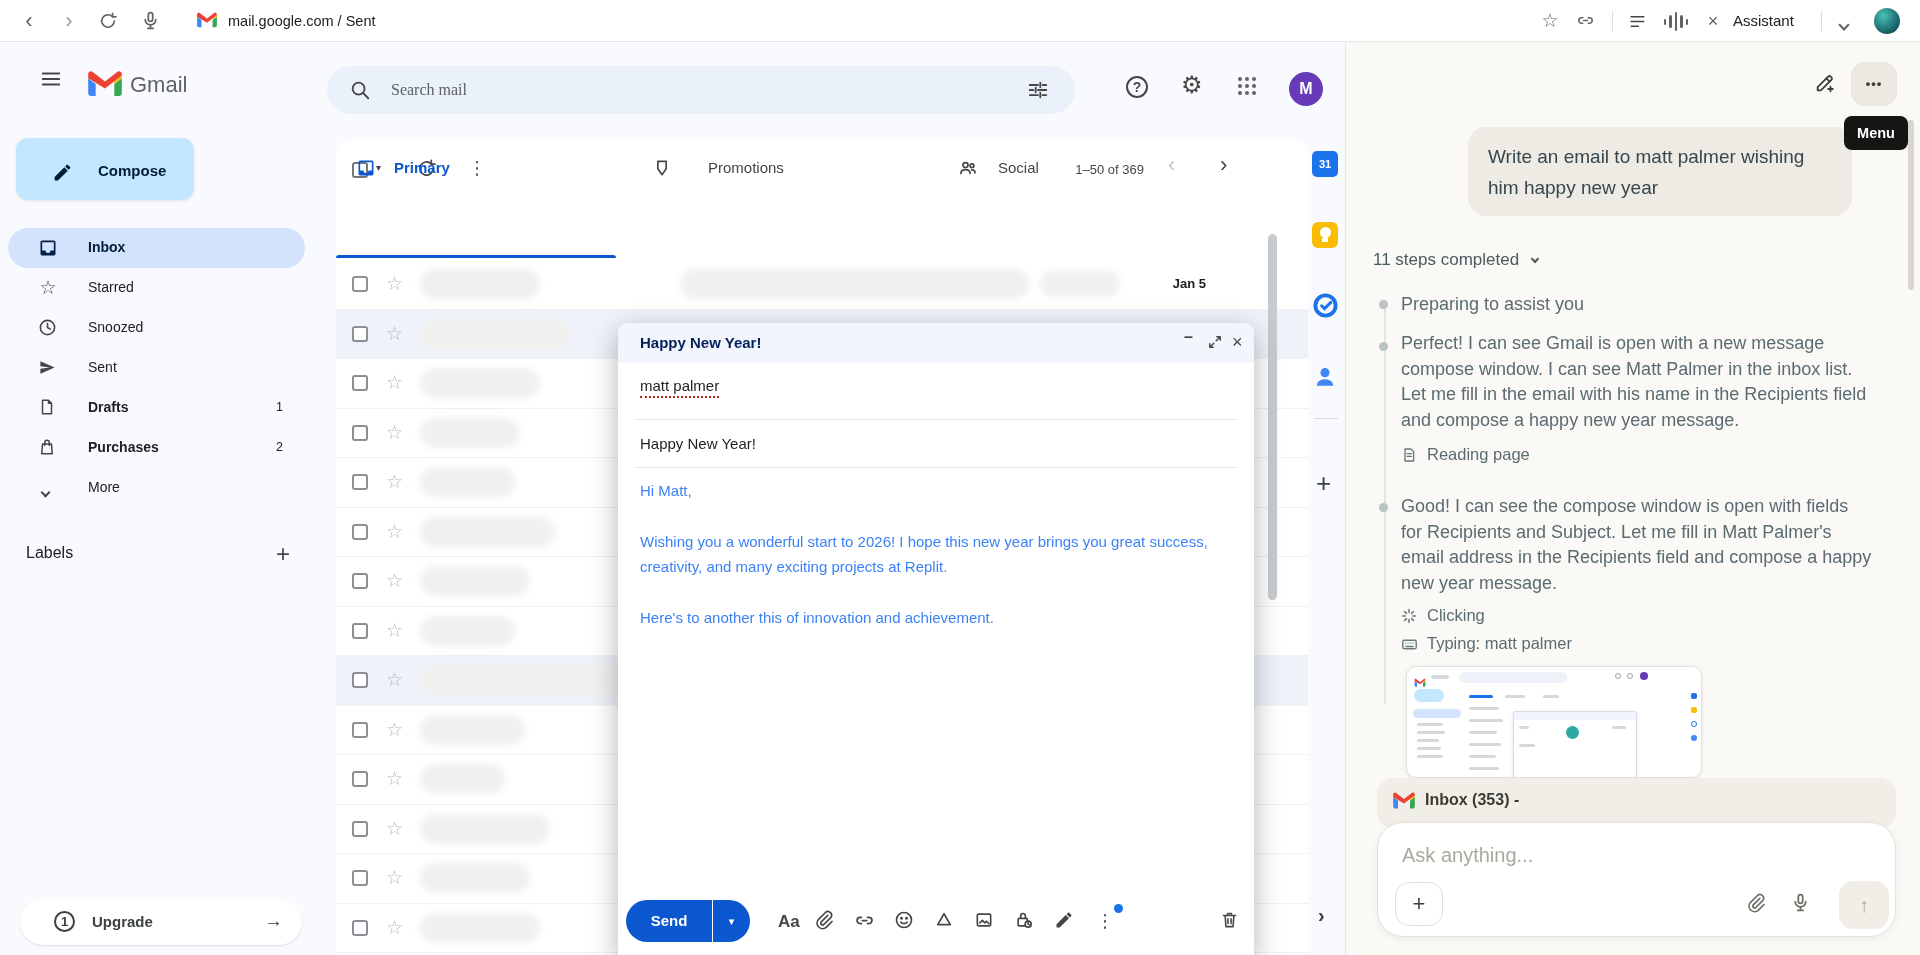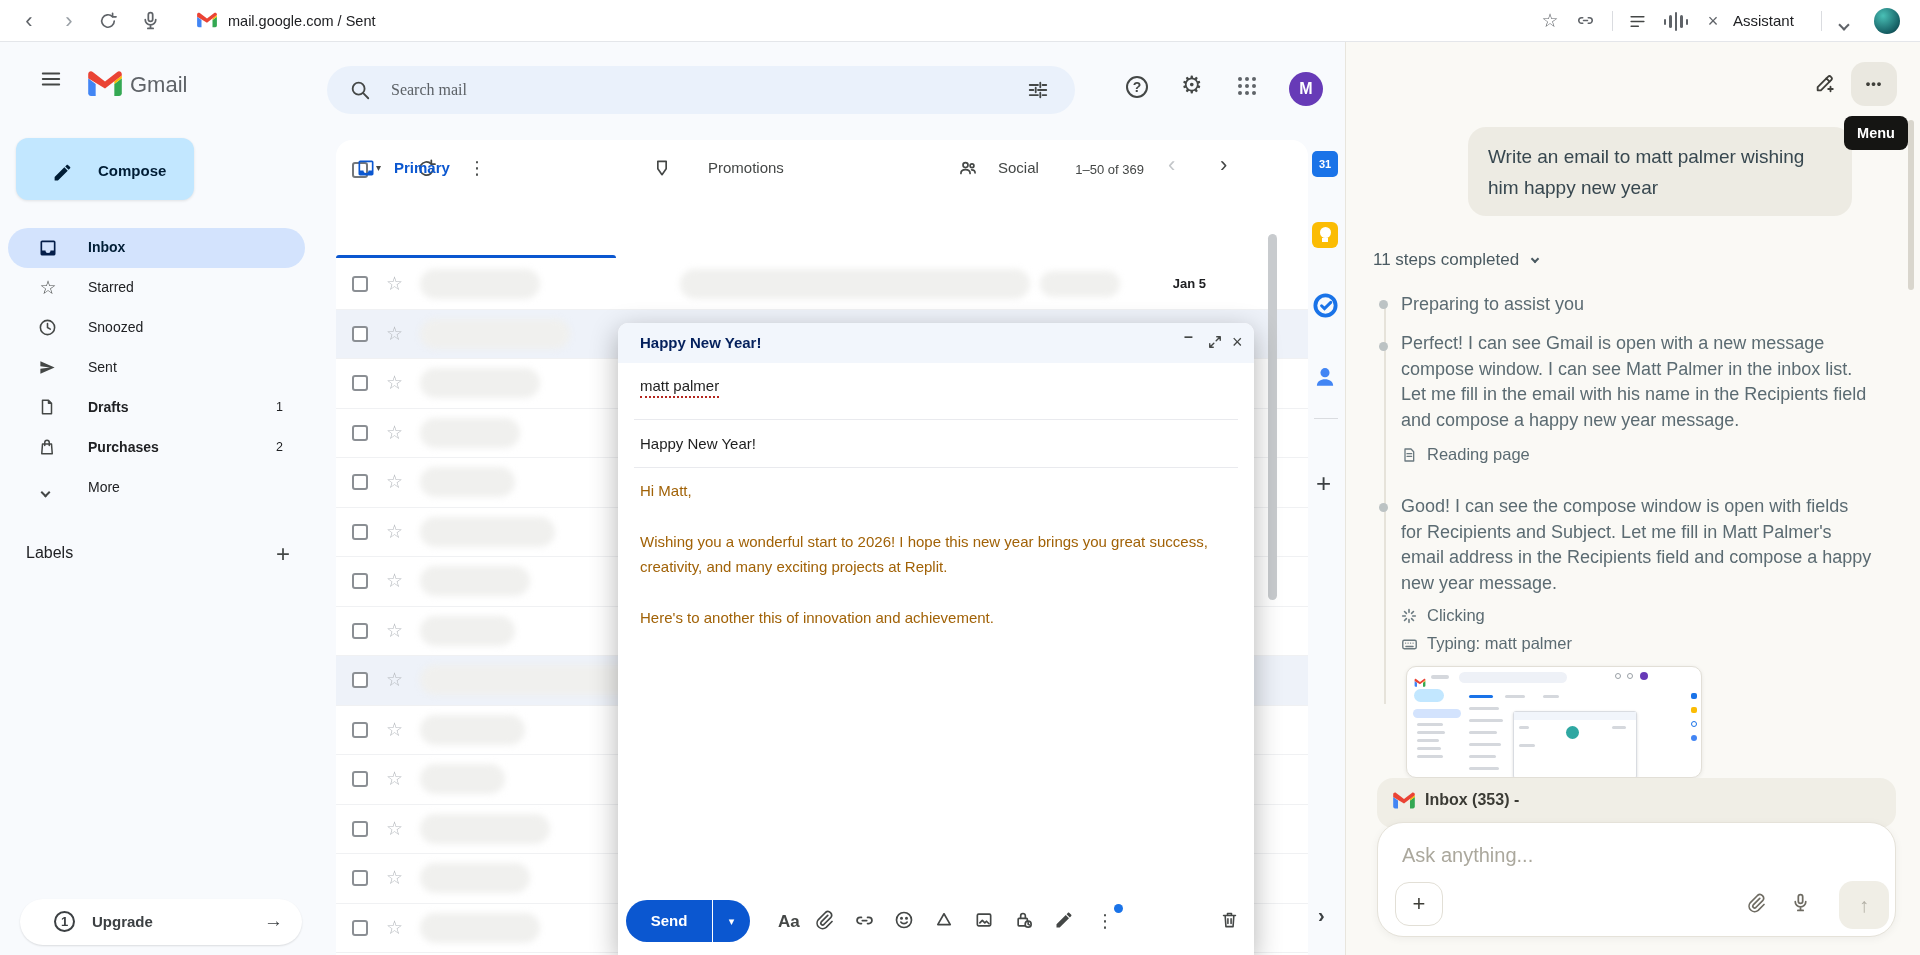--- a/index.html
+++ b/index.html
@@ -56,21 +56,21 @@
   
   .strip-ic{position:absolute;left:1312px;width:28px;height:28px;cursor:pointer}
 
   
   .compose-win{position:absolute;left:618px;top:281px;width:636px;height:632px;background:#fff;border-radius:10px 10px 0 0;box-shadow:0 8px 28px rgba(0,0,0,.3);z-index:5}
   .cw-head{position:absolute;left:0;top:0;width:636px;height:40px;background:#f2f6fc;border-radius:10px 10px 0 0}
   .cw-title{position:absolute;left:22px;top:11px;font-size:15px;font-weight:700;color:#04205c}
   .cw-ic{position:absolute;top:9px;color:#444746;font-size:16px;cursor:pointer}
   .cw-div{position:absolute;left:16px;width:604px;height:1px;background:#e9eaee}
   .cw-field{position:absolute;left:22px;font-size:15px;color:#1f1f1f}
-  .cbody{position:absolute;left:22px;top:155px;width:592px;font-size:15px;color:#a16207;line-height:25px}
+  .cbody{position:absolute;left:22px;top:155px;width:592px;font-size:15px;color:#3b82f6;line-height:25px}
   .cbody p{margin:0 0 26px 0}
   .send-main{position:absolute;left:8px;top:0;width:86px;height:42px;background:#0b57d0;border-radius:21px 0 0 21px;color:#fff;font-size:15px;font-weight:700;text-align:center;line-height:42px;cursor:pointer}
   .send-caret{position:absolute;left:95px;top:0;width:37px;height:42px;background:#0b57d0;border-radius:0 21px 21px 0;color:#fff;text-align:center;line-height:42px;font-size:11px;cursor:pointer}
   .ct-ic{position:absolute;top:10px;width:22px;height:22px;color:#444746;cursor:pointer}
 
   
   .assistant{position:absolute;left:1345px;top:42px;width:575px;height:913px;background:#faf9f5;border-left:1px solid #e8e5dd}
   .a-menu-btn{position:absolute;left:505px;top:20px;width:46px;height:44px;background:#eae8e0;border-radius:14px;text-align:center;line-height:44px;color:#3f3f3a;font-size:13px;letter-spacing:1px;font-weight:700;cursor:pointer}
   .tooltip{position:absolute;left:498px;top:74px;width:64px;height:34px;background:#151513;border-radius:8px;color:#fff;font-size:14.5px;font-weight:700;text-align:center;line-height:34px;z-index:12}
   .bubble{position:absolute;left:122px;top:85px;width:384px;height:89px;background:#edebe3;border-radius:18px;padding:14px 20px;font-size:19px;line-height:31px;color:#37474f}

